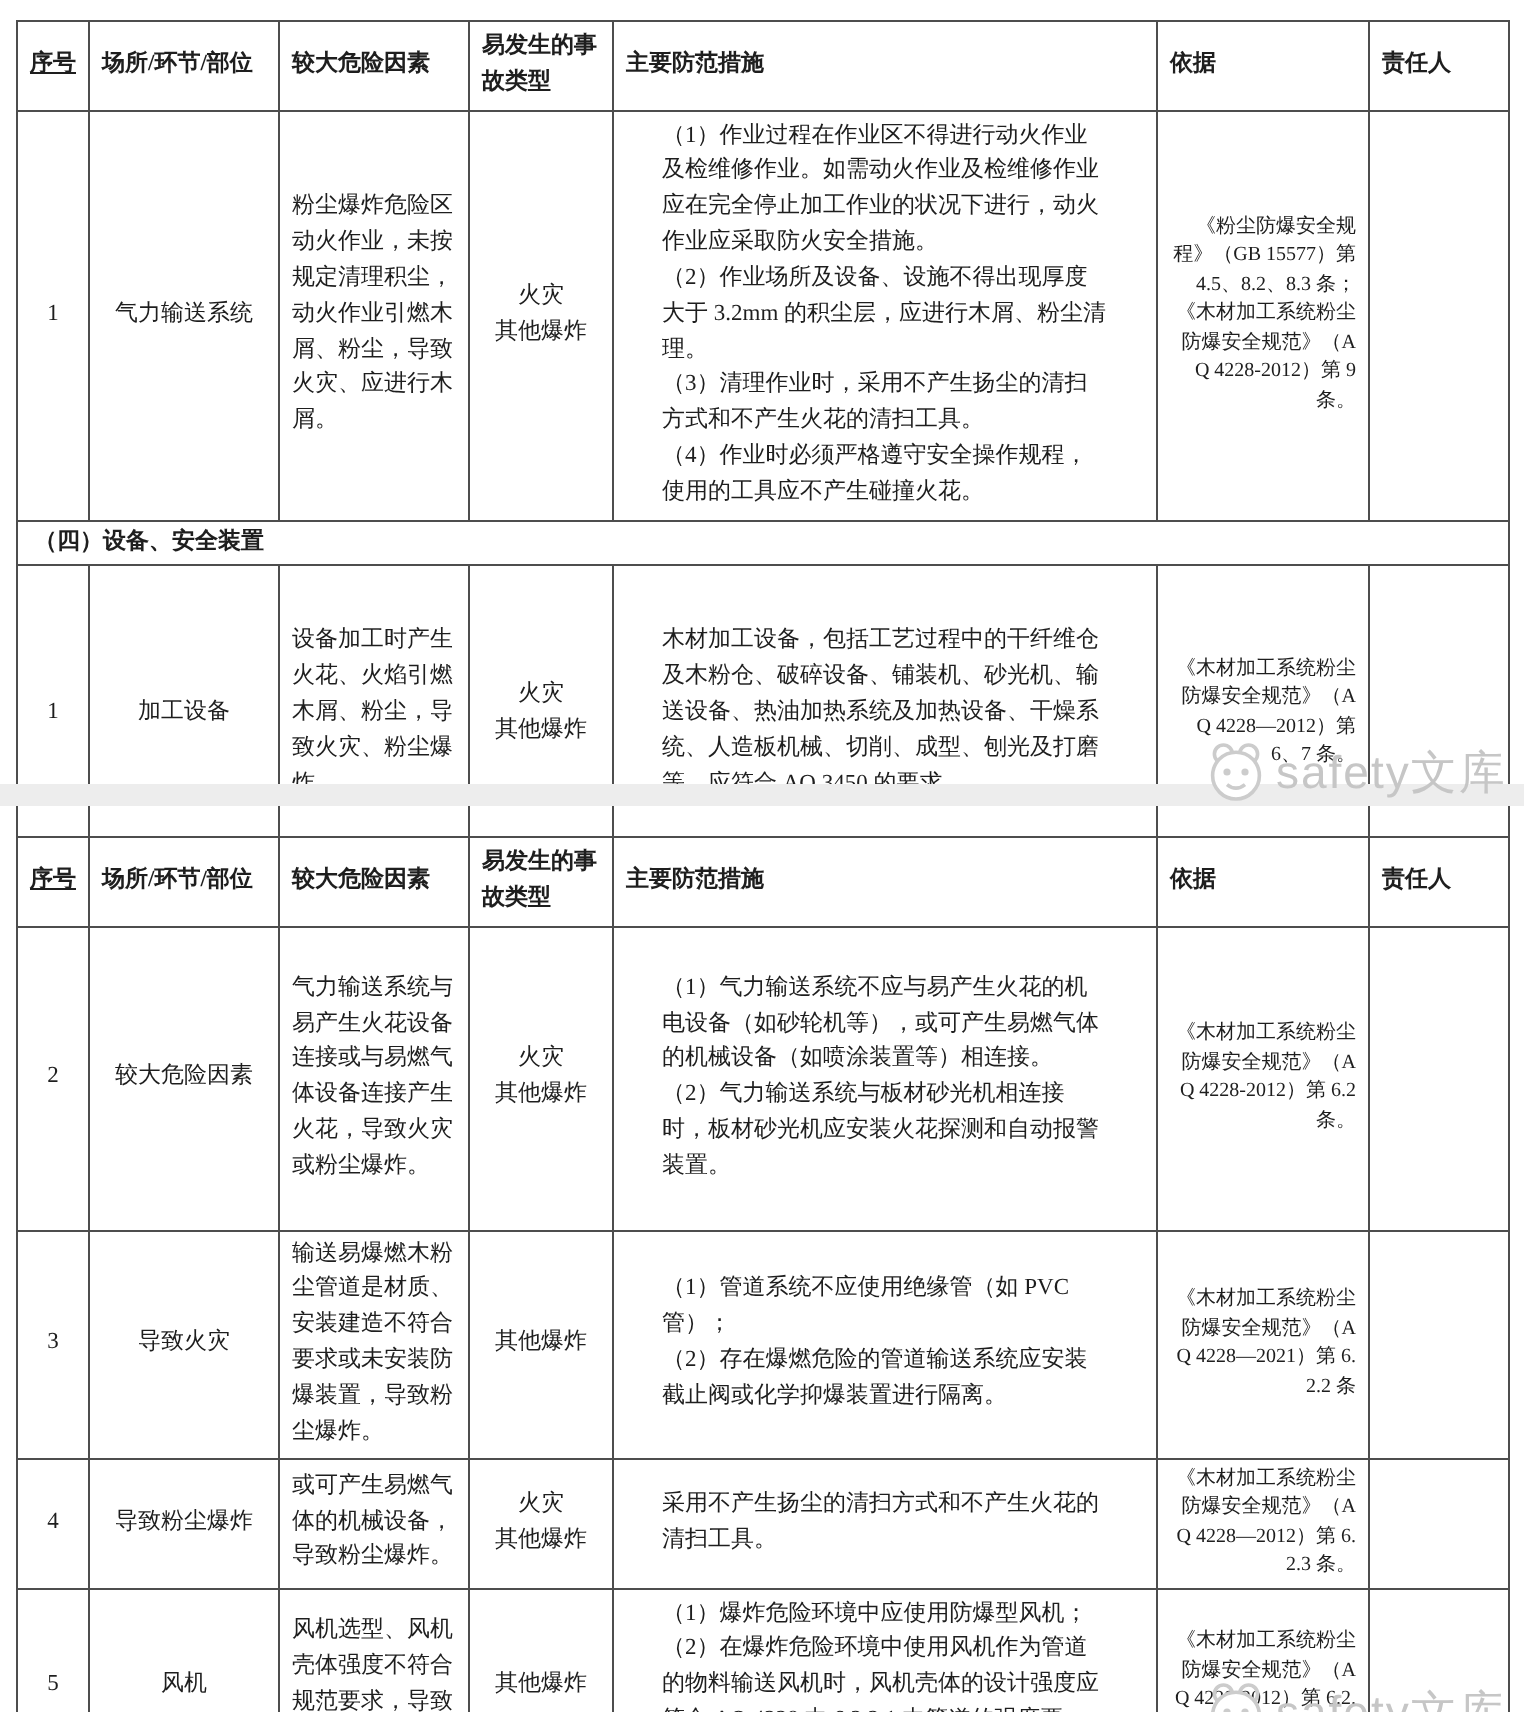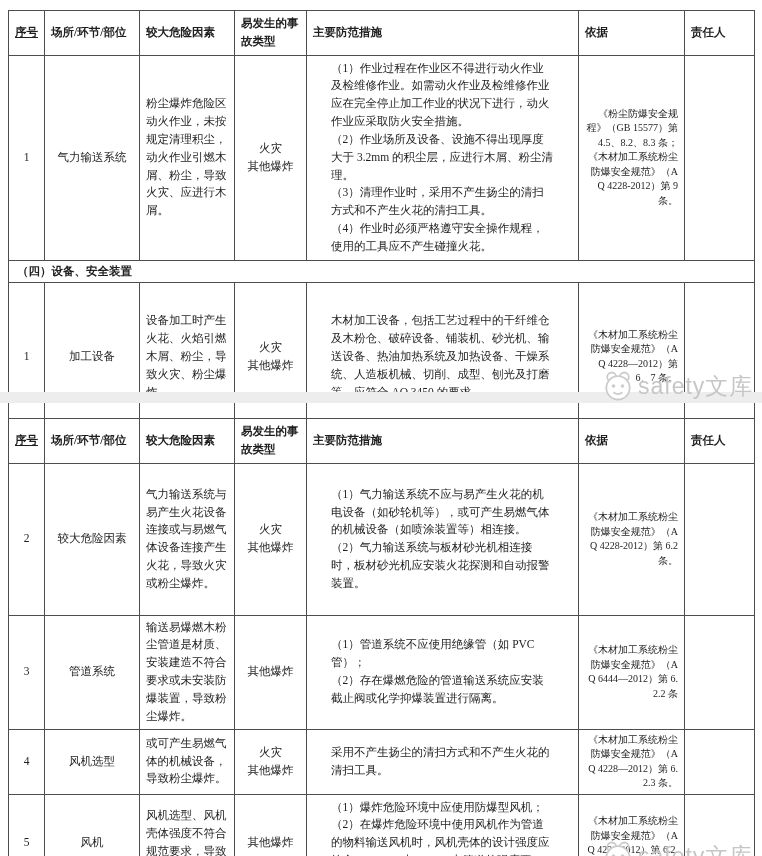--- a/index.html
+++ b/index.html
@@ -160,31 +160,31 @@
       <td class="cell-left">气力输送系统与易产生火花设备连接或与易燃气体设备连接产生火花，导致火灾或粉尘爆炸。</td>
       <td class="cell-center prewrap">火灾
 其他爆炸</td>
       <td class="cell-left prewrap measures">（1）气力输送系统不应与易产生火花的机电设备（如砂轮机等），或可产生易燃气体的机械设备（如喷涂装置等）相连接。
 （2）气力输送系统与板材砂光机相连接时，板材砂光机应安装火花探测和自动报警装置。</td>
       <td class="cell-left basis">《木材加工系统粉尘防爆安全规范》（AQ 4228-2012）第 6.2 条。</td>
       <td></td>
     </tr>
     <tr style="height:105px">
       <td class="cell-center">3</td>
-      <td class="cell-center">管道系统</td>
+      <td class="cell-center">导致火灾</td>
       <td class="cell-left">输送易爆燃木粉尘管道是材质、安装建造不符合要求或未安装防爆装置，导致粉尘爆炸。</td>
       <td class="cell-center prewrap">其他爆炸</td>
       <td class="cell-left prewrap measures">（1）管道系统不应使用绝缘管（如 PVC 管）；
 （2）存在爆燃危险的管道输送系统应安装截止阀或化学抑爆装置进行隔离。</td>
-      <td class="cell-left basis">《木材加工系统粉尘防爆安全规范》（AQ 6444—2012）第 6.2.2 条</td>
+      <td class="cell-left basis">《木材加工系统粉尘防爆安全规范》（AQ 4228—2021）第 6.2.2 条</td>
       <td></td>
     </tr>
     <tr style="height:64px">
       <td class="cell-center">4</td>
-      <td class="cell-center">风机选型</td>
+      <td class="cell-center">导致粉尘爆炸</td>
       <td class="cell-left">或可产生易燃气体的机械设备，导致粉尘爆炸。</td>
       <td class="cell-center prewrap">火灾
 其他爆炸</td>
       <td class="cell-left prewrap measures">采用不产生扬尘的清扫方式和不产生火花的清扫工具。</td>
       <td class="cell-left basis">《木材加工系统粉尘防爆安全规范》（AQ 4228—2012）第 6.2.3 条。</td>
       <td></td>
     </tr>
     <tr style="height:71px">
       <td class="cell-center">5</td>
       <td class="cell-center">风机</td>

